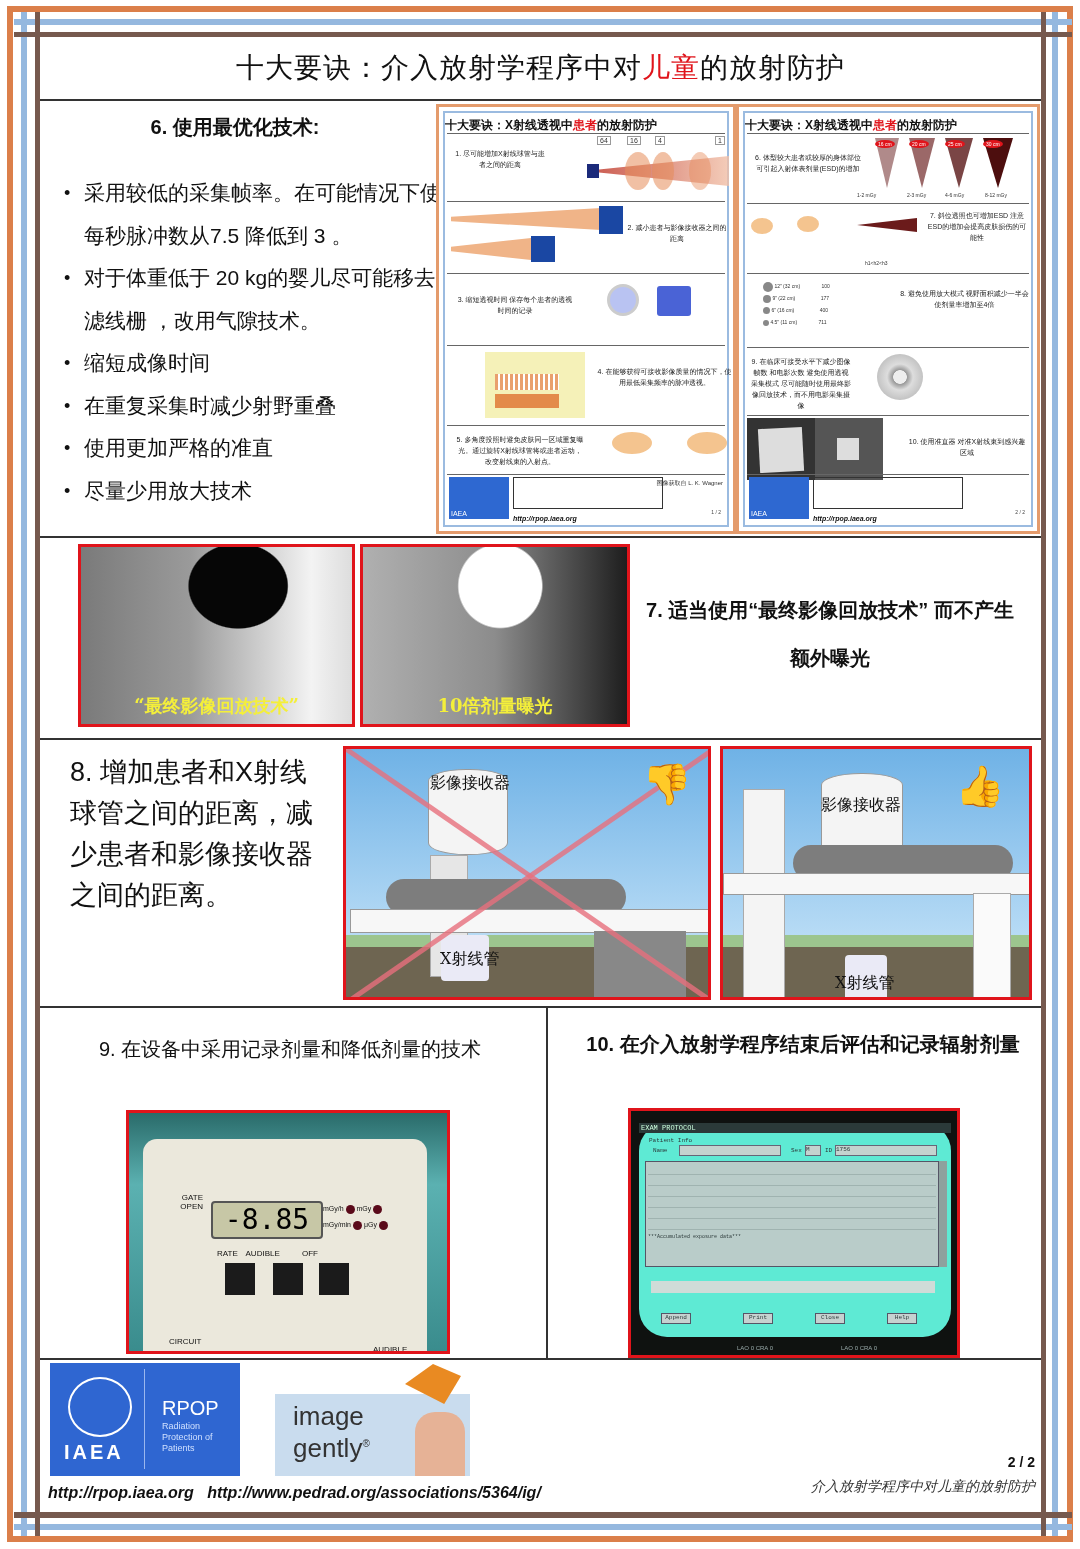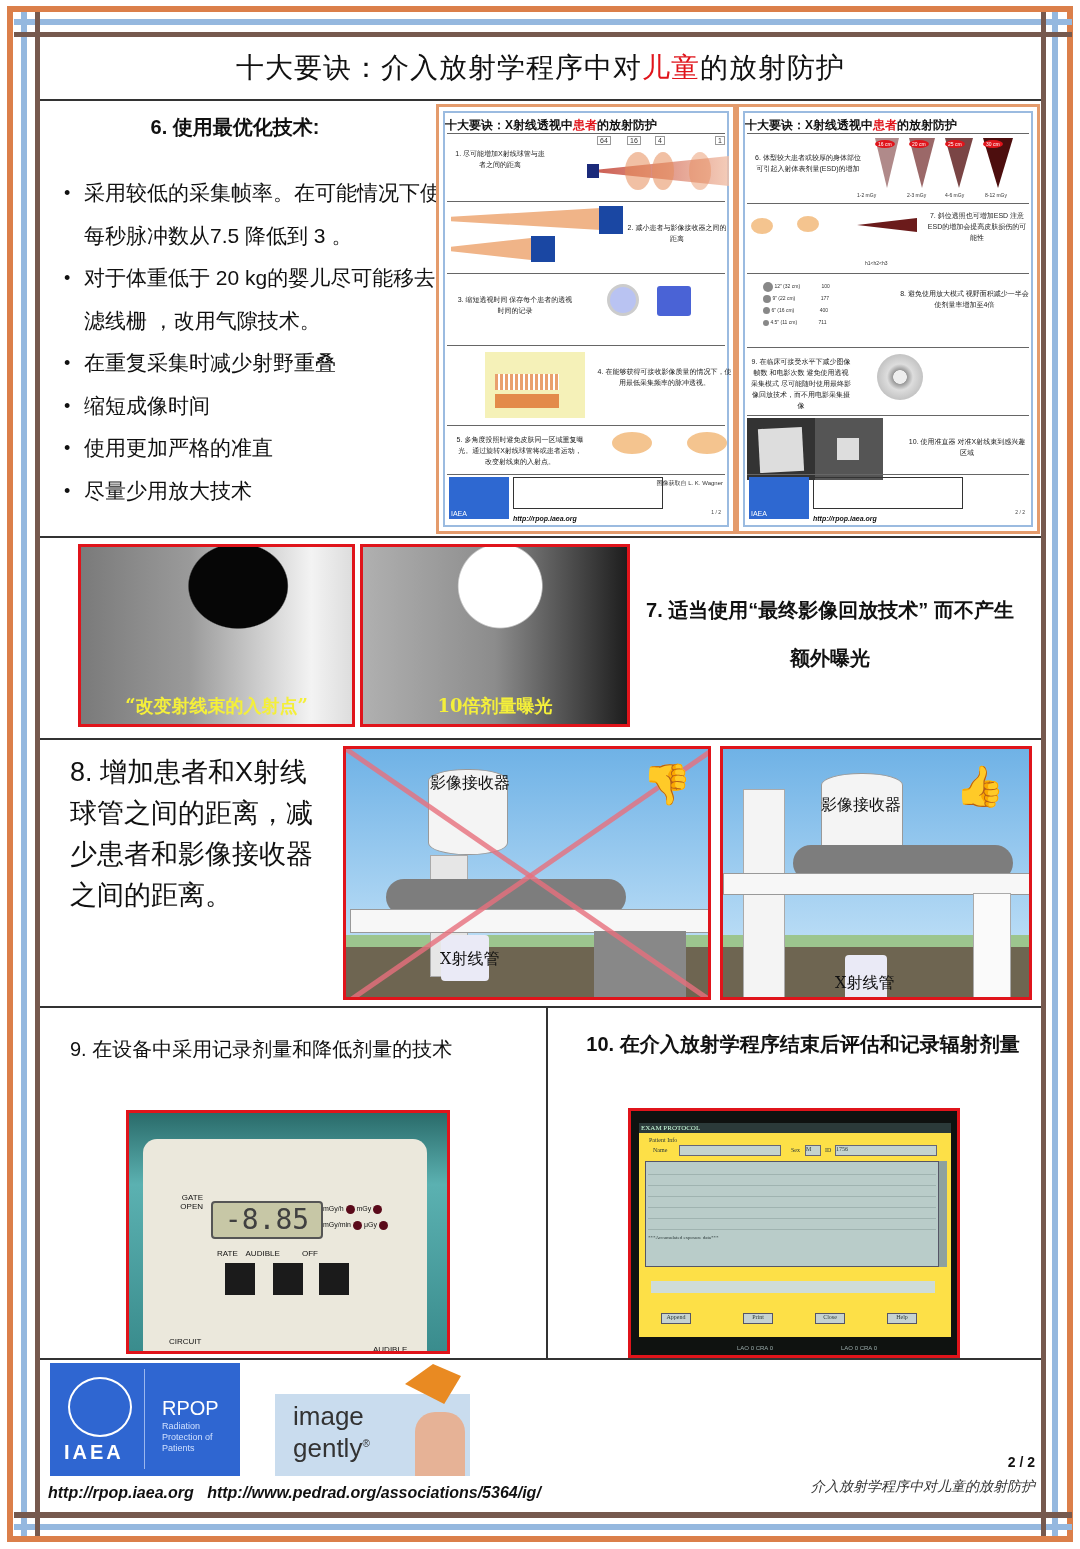--- a/index.html
+++ b/index.html
@@ -32,21 +32,21 @@
   .cone{position:absolute;}
   
   .xray{position:absolute;border:3px solid #e0141b;box-sizing:border-box;overflow:hidden;}
   .xray .cap{position:absolute;left:0;right:0;bottom:6px;text-align:center;color:#f4ef3a;font-size:18px;font-family:"DejaVu Serif",serif;font-weight:bold;}
   .sec7{position:absolute;left:600px;top:550px;width:380px;text-align:center;font-size:20px;font-weight:bold;line-height:48px;}
   
   .sec8{position:absolute;left:30px;top:716px;width:260px;font-size:27px;line-height:41px;}
   .scene{position:absolute;border:3px solid #e0141b;box-sizing:border-box;overflow:hidden;background:linear-gradient(#6fb2e6 0%,#b7dbf5 75%,#9cc58e 75%,#9cc58e 80%,#6e6551 80%);}
   .scene .lbl{position:absolute;font-size:16px;font-family:"DejaVu Serif",serif;color:#111;}
   
-  .sec9{position:absolute;left:30px;top:992px;width:440px;text-align:left;font-size:20px;line-height:42px;}
+  .sec9{position:absolute;left:30px;top:992px;width:440px;text-align:center;font-size:20px;line-height:42px;}
   .sec10{position:absolute;left:528px;top:986px;width:470px;text-align:center;font-size:20px;font-weight:bold;line-height:44px;}
   .photo{position:absolute;border:3px solid #e0141b;box-sizing:border-box;overflow:hidden;}
   
   .iaea{position:absolute;left:10px;top:1327px;width:190px;height:113px;background:#2f66d1;color:#fff;}
   .ig{position:absolute;left:235px;top:1358px;width:195px;height:82px;background:#c9dcee;}
   .postbox{position:absolute;left:483px;top:1335px;width:273px;height:93px;border:2px solid #333;box-sizing:border-box;padding:8px 8px;}
   .postbox .h{color:#29a3c4;font-style:italic;font-weight:bold;font-size:14px;font-family:"DejaVu Serif",serif;}
   .postbox .u{color:#e28a3c;text-decoration:underline;font-style:italic;font-weight:bold;font-size:12.5px;line-height:18px;margin-top:14px;}
   .urls{position:absolute;left:8px;top:1448px;font-size:16px;font-weight:bold;font-style:italic;white-space:pre;}
   .pnum{position:absolute;right:6px;top:1418px;font-size:14px;font-weight:bold;}
@@ -74,22 +74,22 @@
     <span>十大要诀：介入放射学程序中对</span>
       <span class="red">儿童</span>
       <span>的放射防护</span>
   </div>
   <div class="hr" style="top:63px;"></div>
 
   <div class="sec6-head">6. 使用最优化技术:</div>
   <ul class="bullets">
     <li>采用较低的采集帧率。在可能情况下使每秒脉冲数从7.5 降低到 3 。</li>
     <li>对于体重低于 20 kg的婴儿尽可能移去滤线栅 ，改用气隙技术。</li>
+    <li>缩短成像时间</li>
     <li>在重复采集时减少射野重叠</li>
-    <li>缩短成像时间</li>
     <li>使用更加严格的准直</li>
     <li>尽量少用放大技术</li>
   </ul>
 
   <div class="mini" style="left:396px;">
     <div class="inner">
       <div class="mtitle"><span>十大要诀：X射线透视中</span><span class="red">患者</span><span>的放射防护</span></div>
       <div class="mrow" style="top:20px;height:68px;">
         <div class="mtxt" style="left:8px;top:14px;width:90px;">1. 尽可能增加X射线球管与患者之间的距离</div>
         <div style="position:absolute;left:140px;top:30px;width:12px;height:14px;background:#1b2a7a;"></div>
@@ -188,21 +188,21 @@
         <div class="mbox"></div>
         <div class="murl">http://rpop.iaea.org</div>
         <div class="mpage">2 / 2</div>
       </div>
     </div>
   </div>
 
   <div class="hr" style="top:500px;"></div>
 
   <div class="xray" style="left:38px;top:508px;width:277px;height:183px;background:radial-gradient(ellipse 70px 60px at 58% 22%,#060606 70%,transparent 72%),linear-gradient(90deg,#7a7a7a 0%,#9a9a9a 40%,#f3f3f3 85%,#ddd 100%);">
-    <div class="cap">“改变射线束的入射点”</div>
+    <div class="cap">“最终影像回放技术”</div>
   </div>
   <div class="xray" style="left:320px;top:508px;width:270px;height:183px;background:radial-gradient(ellipse 55px 55px at 52% 22%,#ffffff 75%,transparent 78%),linear-gradient(90deg,#b0b0b0 0%,#8c8c8c 50%,#1e1e1e 100%);">
     <div class="cap">10倍剂量曝光</div>
   </div>
   <div class="sec7">7. 适当使用“最终影像回放技术” 而不产生额外曝光</div>
 
   <div class="hr" style="top:702px;"></div>
 
   <div class="sec8">8. 增加患者和X射线球管之间的距离，减少患者和影像接收器之间的距离。</div>
   <div class="scene" style="left:303px;top:710px;width:368px;height:254px;">
@@ -232,37 +232,37 @@
     <div style="position:absolute;left:232px;top:14px;font-size:40px;">👍</div>
   </div>
 
   <div class="hr" style="top:970px;"></div>
   <div class="vr" style="left:506px;top:970px;height:352px;"></div>
 
   <div class="sec9">9. 在设备中采用记录剂量和降低剂量的技术</div>
   <div class="photo" style="left:86px;top:1074px;width:324px;height:244px;background:linear-gradient(#2a6b6a,#5bb1b1 30%,#3a8c8d);">
     <div style="position:absolute;left:14px;top:26px;width:284px;height:230px;background:#ebe8dc;border-radius:14px;">
       <div style="position:absolute;left:30px;top:54px;font-size:8px;line-height:9px;width:30px;text-align:right;">GATE OPEN</div>
-      <div style="position:absolute;left:68px;top:62px;width:108px;height:34px;background:#c7c7a6;border:2px solid #555;border-radius:4px;font-family:'DejaVu Sans Mono',monospace;font-size:28px;line-height:34px;text-align:center;color:#404040;">-8.85</div>
+      <div style="position:absolute;left:68px;top:62px;width:108px;height:34px;background:#c7c7a6;border:2px solid #555;border-radius:4px;font-family:'DejaVu Sans Mono',monospace;font-size:28px;line-height:34px;text-align:center;color:#000000;">-8.85</div>
       <div style="position:absolute;left:180px;top:62px;font-size:7px;line-height:16px;">
         <div><span>mGy/h</span> <span style="display:inline-block;width:9px;height:9px;border-radius:50%;background:#5a0a1a;vertical-align:middle;"></span> <span>mGy</span> <span style="display:inline-block;width:9px;height:9px;border-radius:50%;background:#5a0a1a;vertical-align:middle;"></span></div>
         <div><span>mGy/min</span> <span style="display:inline-block;width:9px;height:9px;border-radius:50%;background:#5a0a1a;vertical-align:middle;"></span> <span>μGy</span> <span style="display:inline-block;width:9px;height:9px;border-radius:50%;background:#5a0a1a;vertical-align:middle;"></span></div>
       </div>
       <div style="position:absolute;left:74px;top:110px;font-size:8px;word-spacing:6px;"><span>RATE</span> <span>AUDIBLE</span> <span style="margin-left:14px;margin-top:33px;">OFF</span></div>
       <div style="position:absolute;left:82px;top:124px;width:30px;height:32px;background:#1b1b1b;"></div>
       <div style="position:absolute;left:130px;top:124px;width:30px;height:32px;background:#1b1b1b;"></div>
       <div style="position:absolute;left:176px;top:124px;width:30px;height:32px;background:#1b1b1b;"></div>
       <div style="position:absolute;left:26px;top:198px;font-size:8px;">CIRCUIT</div>
       <div style="position:absolute;left:230px;top:206px;font-size:8px;">AUDIBLE</div>
     </div>
   </div>
 
   <div class="sec10">10. 在介入放射学程序结束后评估和记录辐射剂量</div>
   <div class="photo" style="left:588px;top:1072px;width:332px;height:250px;background:#0f1210;">
-    <div style="position:absolute;left:8px;top:12px;width:312px;height:214px;background:#fde047;font-family:Liberation Serif, serif;color:#2c3a3a;">
+    <div style="position:absolute;left:8px;top:12px;width:312px;height:214px;background:#5eead4;font-family:Liberation Mono, monospace;color:#2c3a3a;border-radius:28px;">
       <div style="height:10px;background:#2b3a39;color:#cfd;font-size:7px;line-height:10px;padding-left:2px;">EXAM PROTOCOL</div>
       <div style="position:absolute;left:10px;top:14px;font-size:6px;">Patient Info</div>
       <div style="position:absolute;left:14px;top:24px;font-size:6px;">Name</div>
       <div style="position:absolute;left:40px;top:22px;width:100px;height:9px;background:#c4d3cf;border:1px solid #667;"></div>
       <div style="position:absolute;left:152px;top:24px;font-size:6px;">Sex</div>
       <div style="position:absolute;left:166px;top:22px;width:14px;height:9px;background:#c4d3cf;border:1px solid #667;font-size:6px;">M</div>
       <div style="position:absolute;left:186px;top:24px;font-size:6px;">ID</div>
       <div style="position:absolute;left:196px;top:22px;width:100px;height:9px;background:#c4d3cf;border:1px solid #667;font-size:6px;">1756</div>
       <div style="position:absolute;left:6px;top:38px;width:294px;height:106px;background:#b9ccc9;border:1px solid #556;font-size:5px;line-height:7px;overflow:hidden;padding:2px;box-sizing:border-box;">
         <div style="height:70px;background:repeating-linear-gradient(#b9ccc9 0 10px,#9fb3b0 10px 11px);"></div>

